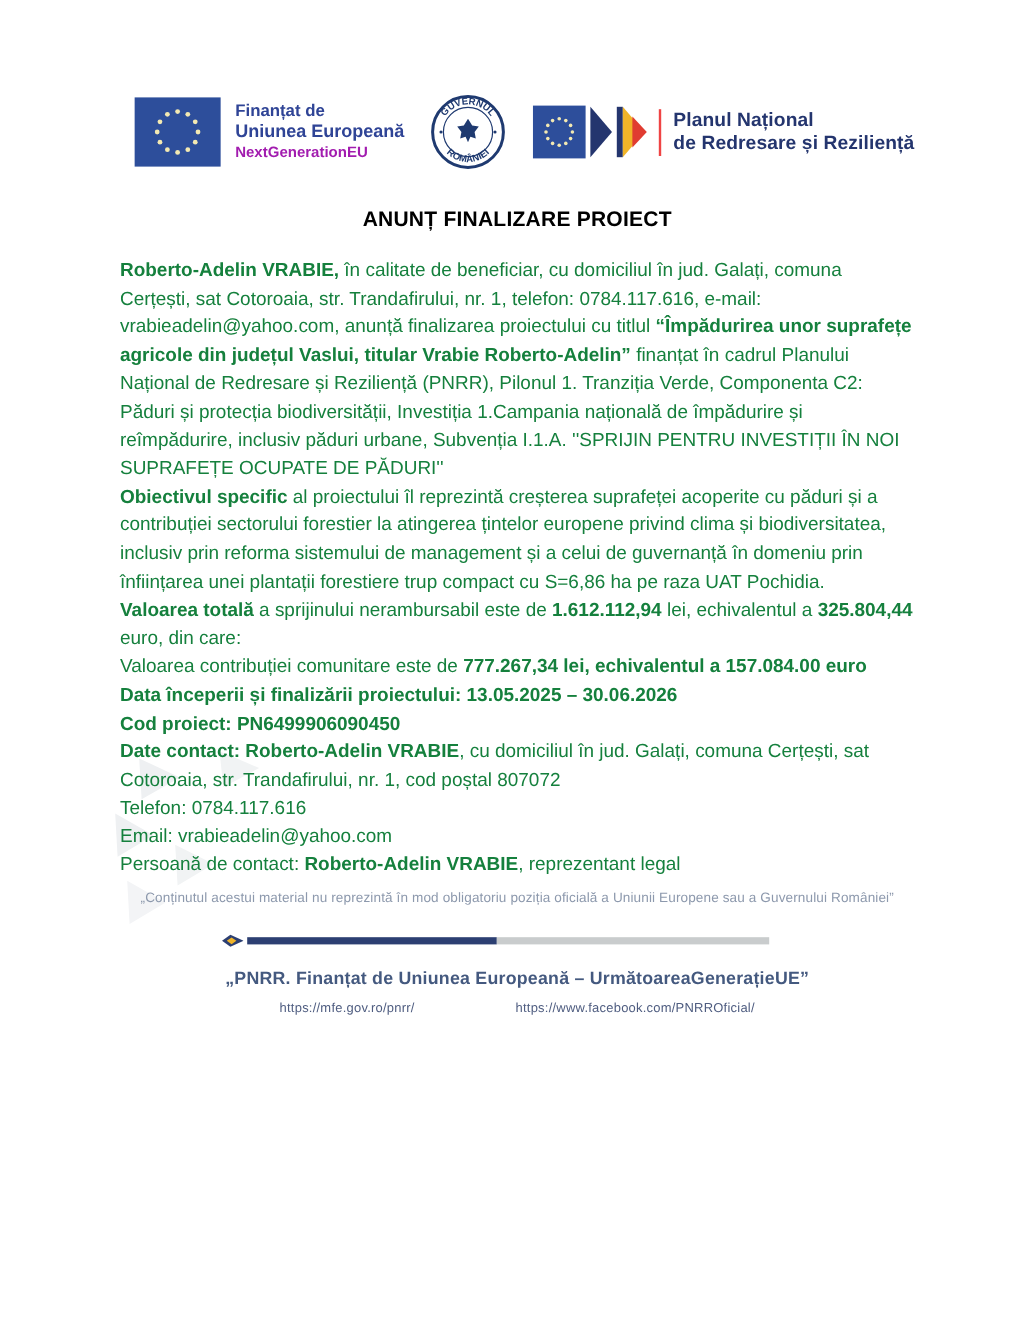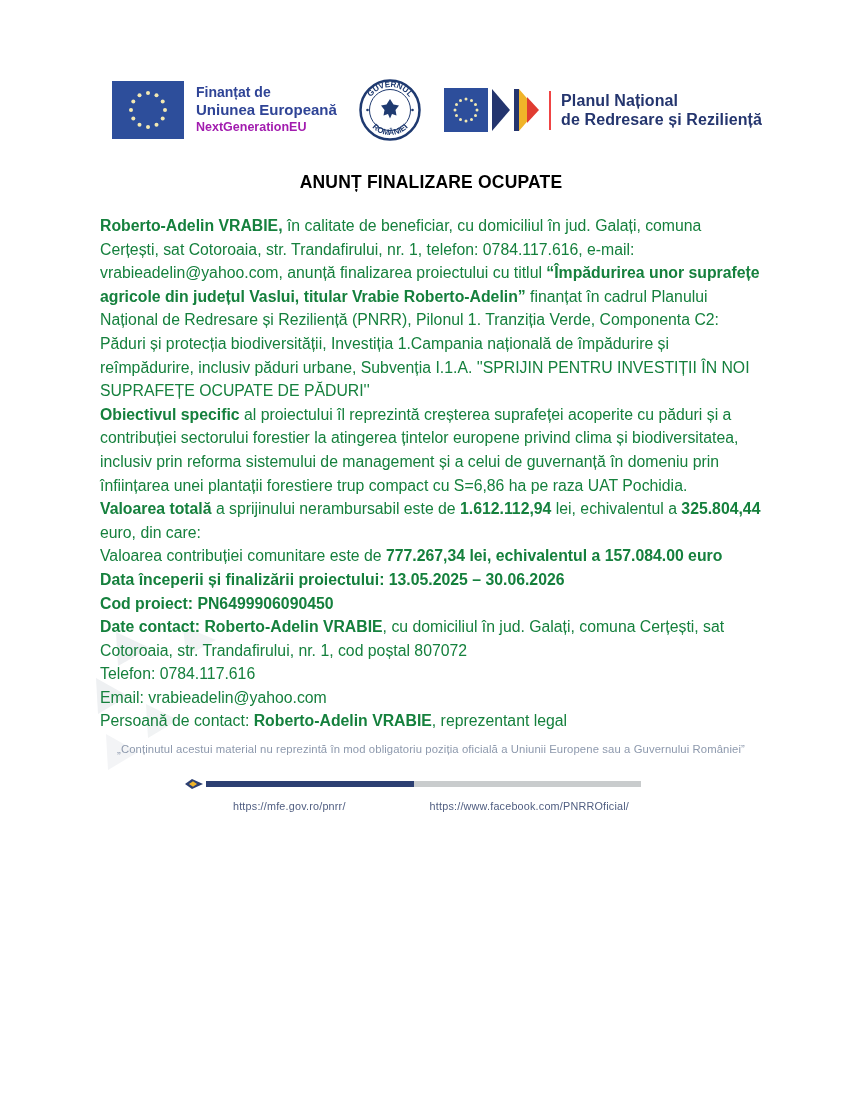--- a/index.html
+++ b/index.html
@@ -125,21 +125,21 @@
           <polygon points="75,2 75,44 93,23" fill="#f0b429"></polygon>
           <polygon points="83,10 83,36 95,23" fill="#e03c31"></polygon>
         </svg>
         <div class="pnrr-text">
           <span class="l1">Planul Național</span>
           <span class="l2">de Redresare și Reziliență</span>
         </div>
       </div>
     </div>
 
-    <div class="title">ANUNȚ FINALIZARE OCUPATE</div>
+    <div class="title">ANUNȚ FINALIZARE PROIECT</div>
 
     <div class="body">
       <p><strong>Roberto-Adelin VRABIE, </strong><span>în calitate de beneficiar, cu domiciliul în jud. Galați, comuna Cerțești, sat Cotoroaia, str. Trandafirului, nr. 1, telefon: 0784.117.616, e-mail: vrabieadelin@yahoo.com, anunță finalizarea proiectului cu titlul </span><strong>“Împădurirea unor suprafețe agricole din județul Vaslui, titular Vrabie Roberto-Adelin”</strong><span> finanțat în cadrul Planului Național de Redresare și Reziliență (PNRR), Pilonul 1. Tranziția Verde, Componenta C2: Păduri și protecția biodiversității, Investiția 1.Campania națională de împădurire și reîmpădurire, inclusiv păduri urbane, Subvenția I.1.A. ''SPRIJIN PENTRU INVESTIȚII ÎN NOI SUPRAFEȚE OCUPATE DE PĂDURI''</span></p>
       <p><strong>Obiectivul specific </strong><span>al proiectului îl reprezintă creșterea suprafeței acoperite cu păduri și a contribuției sectorului forestier la atingerea țintelor europene privind clima și biodiversitatea, inclusiv prin reforma sistemului de management și a celui de guvernanță în domeniu prin înființarea unei plantații forestiere trup compact cu S=6,86 ha pe raza UAT Pochidia.</span></p>
       <p><strong>Valoarea totală </strong><span>a sprijinului nerambursabil este de </span><strong>1.612.112,94 </strong><span>lei, echivalentul a </span><strong>325.804,44 </strong><span>euro, din care:</span></p>
       <p><span>Valoarea contribuției comunitare este de </span><strong>777.267,34 lei, echivalentul a 157.084.00 euro</strong></p>
       <p><strong>Data începerii și finalizării proiectului: 13.05.2025 – 30.06.2026</strong></p>
       <p><strong>Cod proiect: PN6499906090450</strong></p>
       <p><strong>Date contact: Roberto-Adelin VRABIE</strong><span>, cu domiciliul în jud. Galați, comuna Cerțești, sat Cotoroaia, str. Trandafirului, nr. 1, cod poștal 807072</span></p>
       <p><span>Telefon: 0784.117.616</span></p>
@@ -151,20 +151,21 @@
 
     <div class="bar-row">
       <svg class="bar-marker" width="18" height="12" viewBox="0 0 18 12">
         <polygon points="0,6 7,1 18,6 7,11" fill="#2c3f72"></polygon>
         <polygon points="4,6 8,3.2 12,6 8,8.8" fill="#f0b429"></polygon>
       </svg>
       <div class="bar-navy"></div>
       <div class="bar-gray"></div>
     </div>
 
+    <div class="slogan">„PNRR. Finanțat de Uniunea Europeană – UrmătoareaGenerațieUE”</div>
 
     <div class="urls">
       <a href="#">https://mfe.gov.ro/pnrr/</a>
       <a href="#">https://www.facebook.com/PNRROficial/</a>
     </div>
 
   </div>
 </div>
 
 </body></html>

